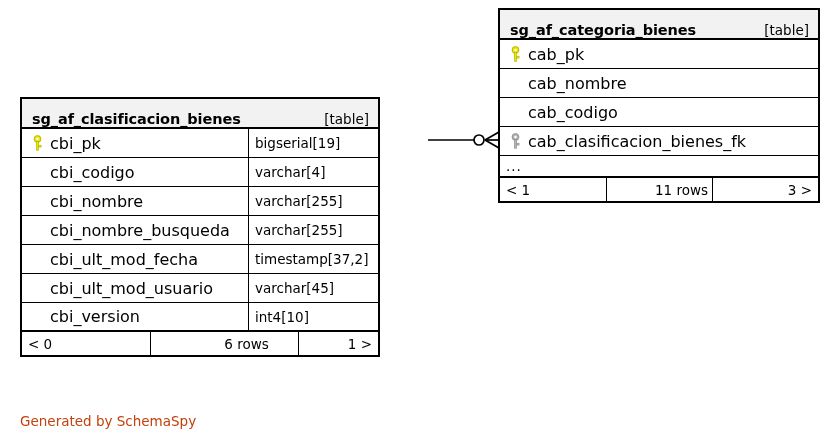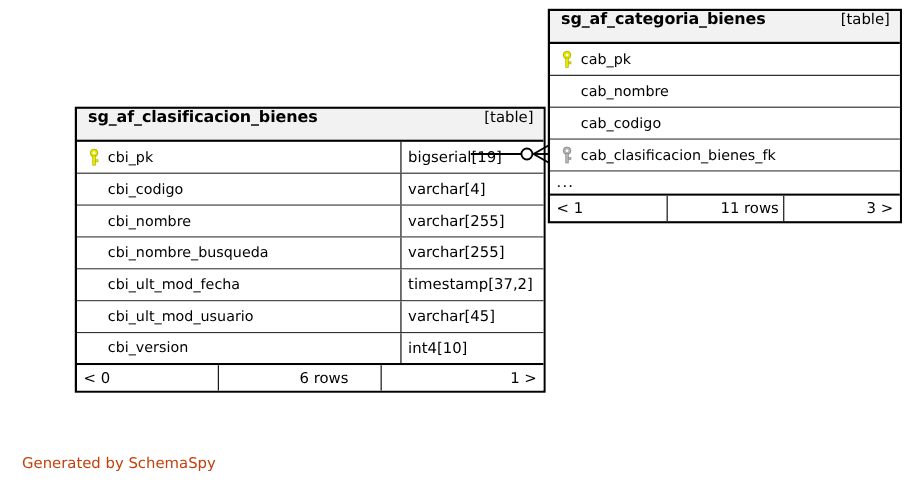--- a/index.html
+++ b/index.html
@@ -32,21 +32,21 @@
     border: 2px solid #000000;
     background: #ffffff;
   }
 
   .entity-header {
     box-sizing: border-box;
     height: 30px;
     background: #f2f2f2;
     border-bottom: 2px solid #000000;
     display: flex;
-    align-items: flex-start;
+    align-items: flex-end;
     justify-content: space-between;
     padding: 0 9px 0 10px;
   }
   .entity-title {
     font-size: 14.5px;
     font-weight: bold;
     letter-spacing: -0.1px;
     white-space: nowrap;
   }
   .entity-tag {
@@ -65,21 +65,21 @@
   }
   .entity-row.last-col-row { border-bottom: 2px solid #000000; }
 
   .cell-name {
     box-sizing: border-box;
     display: flex;
     align-items: center;
     flex: 1 1 auto;
     min-width: 0;
     padding-left: 7px;
-    font-size: 13px;
+    font-size: 16px;
     white-space: nowrap;
     overflow: hidden;
   }
   .cell-type {
     box-sizing: border-box;
     display: flex;
     align-items: center;
     flex: 0 0 130px;
     border-left: 1.6px solid #000000;
     padding-left: 6px;
@@ -159,21 +159,21 @@
     font-size: 13.5px;
     color: #c2410c;
     white-space: nowrap;
   }
 </style>
 </head>
 <body>
 
 <div class="diagram">
 
-  <div class="entity" id="table-left" style="left:20px; top:97px; width:428px;margin-left:48px;">
+  <div class="entity" id="table-left" style="left:20px; top:97px; width:360px;">
 
     <div class="entity-header">
       <span class="entity-title">sg_af_clasificacion_bienes</span>
       <span class="entity-tag">[table]</span>
     </div>
 
     <div class="entity-row">
       <div class="cell-name">
         <span class="key-slot">
           <svg width="11" height="17" viewBox="0 0 11 17" aria-hidden="true">

